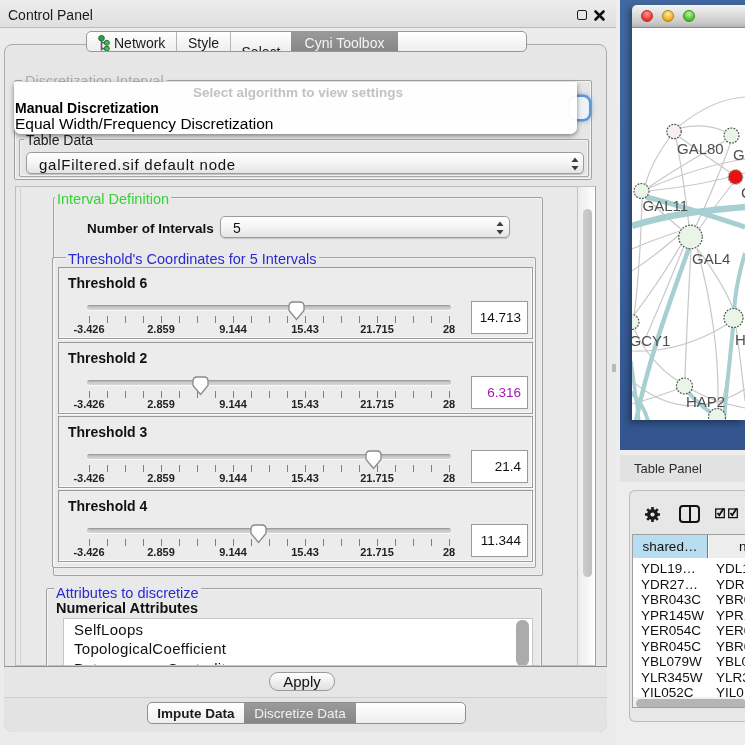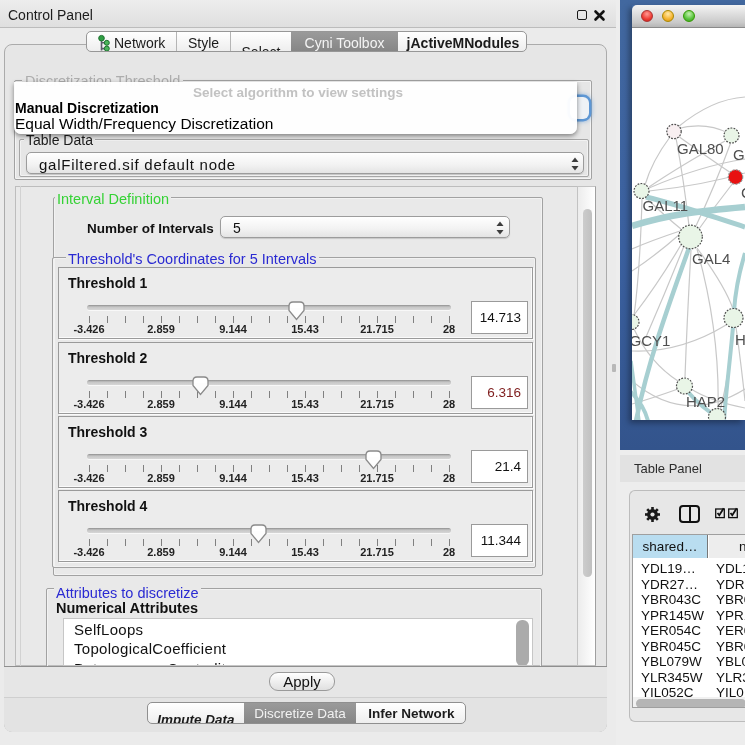--- a/index.html
+++ b/index.html
@@ -36,27 +36,24 @@
     </div>
     <div class="abs" style="left:90px;top:0;width:54px;height:21px;border-right:1px solid #b5b5b5;text-align:center;">
         <div style="margin-top:3px;">Style</div>
       </div>
     <div class="abs" style="left:144px;top:0;width:60px;height:21px;text-align:center;">
         <div style="margin-top:12px;">Select</div>
       </div>
     <div class="abs" style="left:204px;top:0;width:107px;height:21px;background:linear-gradient(#9a9a9a,#848484);color:#f4f4f4;text-align:center;">
         <div style="margin-top:3px;">Cyni Toolbox</div>
       </div>
-    <div class="abs" style="left:311px;top:0;width:130px;height:21px;text-align:center;font-weight:bold;">
-        <div style="margin-top:3px;">jActiveMNodules</div>
-      </div>
   </div>
 
   <div class="abs" style="left:14px;top:80px;width:578px;height:100px;border:1px solid #a2a2a2;border-radius:2px;box-shadow:inset 0 0 0 1px #f4f4f4;"></div>
-  <div class="abs" style="left:22px;top:73px;background:#e6e6e6;padding:0 3px;font-size:14.5px;color:#adadad;">Discretization Threshold</div>
+  <div class="abs" style="left:22px;top:73px;background:#e6e6e6;padding:0 3px;font-size:14.5px;color:#adadad;">Discretization Interval</div>
 
   <div class="abs" style="left:570px;top:97px;width:19px;height:22px;border-radius:6px;background:#eef2f6;box-shadow:0 0 0 2.5px #5e97d4, 0 0 4px 3px rgba(94,151,212,.55);"></div>
 
   <div class="abs" style="left:19px;top:139px;width:570px;height:38px;border:1px solid #a6a6a6;border-radius:2px;box-shadow:inset 0 0 0 1px #f2f2f2;"></div>
   <div class="abs" style="left:24px;top:132px;background:#e6e6e6;padding:0 2px;font-size:14px;color:#1c1c1c;">Table Data</div>
 
   <div class="abs" style="left:26px;top:152px;width:558px;height:22px;border:1px solid #9c9c9c;border-radius:5px;background:linear-gradient(#ffffff,#f2f2f2 60%,#e4e4e4);box-shadow:0 1px 1px rgba(0,0,0,.15);padding-left:36px;">
     <div class="abs" style="left:12px;top:3px;font-size:15px;letter-spacing:0.75px;color:#111;">galFiltered.sif default node</div>
     <svg class="abs" style="left:543px;top:4px;" width="10" height="14" viewBox="0 0 10 14">
       <path d="M5 0.5 L8.5 5 H1.5 Z" fill="#3c3c3c"></path>
@@ -81,21 +78,21 @@
     <svg class="abs" style="left:274px;top:4px;" width="10" height="14" viewBox="0 0 10 14">
       <path d="M5 0.5 L8.5 5 H1.5 Z" fill="#3c3c3c"></path>
       <path d="M5 13.5 L8.5 9 H1.5 Z" fill="#3c3c3c"></path>
     </svg>
   </div>
 
   <div class="abs" style="left:52px;top:257px;width:484px;height:311px;border:1px solid #a2a2a2;border-radius:2px;box-shadow:inset 0 0 0 1px #f2f2f2;"></div>
   <div class="abs" style="left:66px;top:251px;background:#e9e9e9;padding:0 2px;font-size:14.5px;color:#2a2ad2;">Threshold's Coordinates for 5 Intervals</div>
 
   <div class="abs" style="left:58px;top:267px;width:475px;height:72px;background:#ececec;border:1px solid #9a9a9a;box-shadow:inset -1px -1px 0 #fafafa, 1px 1px 0 #fafafa;">
-    <div class="abs" style="left:9px;top:7px;font-size:14px;font-weight:bold;color:#111;">Threshold 1</div>
+    <div class="abs" style="left:9px;top:7px;font-size:14px;font-weight:bold;color:#111;">Threshold 6</div>
 
     <div class="abs" style="left:28px;top:37px;width:364px;height:5px;border-radius:3px;background:linear-gradient(#8f8f8f,#c6c6c6 40%,#d6d6d6);box-shadow:0 1px 0 #f8f8f8;"></div>
 
     <div class="abs" style="left:29.5px;top:48px;width:362px;height:7px;background:repeating-linear-gradient(90deg,#808080 0,#808080 1px,transparent 1px,transparent 18px);"></div>
 
     <svg class="abs" style="left:229.3px;top:33px;" width="17" height="20" viewBox="0 0 17 20">
       <path d="M1 5 Q1 1 5 1 H12 Q16 1 16 5 V9.5 L8.5 18.5 L1 9.5 Z" fill="#fdfdfd" stroke="#8a8a8a" stroke-width="1.3"></path>
       <path d="M2.5 5 Q2.5 2.5 5 2.5 H12 Q14.5 2.5 14.5 5 V7 H2.5 Z" fill="#ffffff"></path>
     </svg>
 
@@ -123,21 +120,21 @@
       <path d="M2.5 5 Q2.5 2.5 5 2.5 H12 Q14.5 2.5 14.5 5 V7 H2.5 Z" fill="#ffffff"></path>
     </svg>
 
     <div class="abs" style="left:0px;top:55px;width:60px;text-align:center;font-size:11px;font-weight:bold;color:#222;">-3.426</div>
     <div class="abs" style="left:72px;top:55px;width:60px;text-align:center;font-size:11px;font-weight:bold;color:#222;">2.859</div>
     <div class="abs" style="left:144px;top:55px;width:60px;text-align:center;font-size:11px;font-weight:bold;color:#222;">9.144</div>
     <div class="abs" style="left:216px;top:55px;width:60px;text-align:center;font-size:11px;font-weight:bold;color:#222;">15.43</div>
     <div class="abs" style="left:288px;top:55px;width:60px;text-align:center;font-size:11px;font-weight:bold;color:#222;">21.715</div>
     <div class="abs" style="left:360px;top:55px;width:60px;text-align:center;font-size:11px;font-weight:bold;color:#222;">28</div>
 
-    <div class="abs" style="left:412px;top:33px;width:57px;height:33px;background:#fff;border:1px solid #9a9a9a;font-size:13.5px;color:#7f1d1d;">
+    <div class="abs" style="left:412px;top:33px;width:57px;height:33px;background:#fff;border:1px solid #9a9a9a;font-size:13.5px;color:#a21caf;">
         <div style="position:absolute;right:6px;top:8px;">6.316</div>
       </div>
   </div>
 
   <div class="abs" style="left:58px;top:416px;width:475px;height:72px;background:#ececec;border:1px solid #9a9a9a;box-shadow:inset -1px -1px 0 #fafafa, 1px 1px 0 #fafafa;">
     <div class="abs" style="left:9px;top:7px;font-size:14px;font-weight:bold;color:#111;">Threshold 3</div>
 
     <div class="abs" style="left:28px;top:37px;width:364px;height:5px;border-radius:3px;background:linear-gradient(#8f8f8f,#c6c6c6 40%,#d6d6d6);box-shadow:0 1px 0 #f8f8f8;"></div>
 
     <div class="abs" style="left:29.5px;top:48px;width:362px;height:7px;background:repeating-linear-gradient(90deg,#808080 0,#808080 1px,transparent 1px,transparent 18px);"></div>
@@ -193,27 +190,24 @@
 
   <div class="abs" style="left:4px;top:666px;width:603px;height:31px;background:#e6e6e6;border-top:1px solid #8f8f8f;"></div>
 
   <div class="abs" style="left:269px;top:672px;width:66px;height:19px;border:1px solid #9a9a9a;border-radius:9px;background:linear-gradient(#ffffff,#ececec 60%,#e0e0e0);text-align:center;font-size:15px;color:#111;">
       <div style="margin-top:0px;">Apply</div>
     </div>
 
   <div class="abs" style="left:4px;top:697px;width:603px;height:35px;background:#e3e3e3;border-top:1px solid #cfcfcf;border-radius:0 0 8px 8px;"></div>
   <div class="abs" style="left:147px;top:702px;width:319px;height:22px;background:linear-gradient(#ffffff,#eeeeee);border:1px solid #8f8f8f;border-radius:5px;overflow:hidden;font-size:13.5px;color:#1b1b1b;">
     <div class="abs" style="left:0;top:0;width:96px;height:22px;text-align:center;font-weight:bold;">
-        <div style="margin-top:9px;font-style:italic;">Impute Data</div>
+        <div style="margin-top:3px;">Impute Data</div>
       </div>
     <div class="abs" style="left:96px;top:0;width:112px;height:22px;background:linear-gradient(#9a9a9a,#848484);color:#f2f2f2;text-align:center;">
         <div style="margin-top:3px;">Discretize Data</div>
-      </div>
-    <div class="abs" style="left:208px;top:0;width:111px;height:22px;text-align:center;font-weight:bold;">
-        <div style="margin-top:3px;">Infer Network</div>
       </div>
   </div>
 
   <div class="abs" style="left:14px;top:82px;width:563px;height:52px;background:rgba(255,255,255,.96);border-radius:0 0 7px 7px;box-shadow:0 2px 5px rgba(0,0,0,.45);">
     <div class="abs" style="left:179px;top:3px;font-size:13.5px;font-weight:bold;color:#c2c2c2;">Select algorithm to view settings</div>
     <div class="abs" style="left:1px;top:18px;font-size:14px;font-weight:bold;color:#000;">Manual Discretization</div>
     <div class="abs" style="left:1px;top:32.5px;font-size:15.5px;color:#000;">Equal Width/Frequency Discretization</div>
   </div>
 
 </div>

